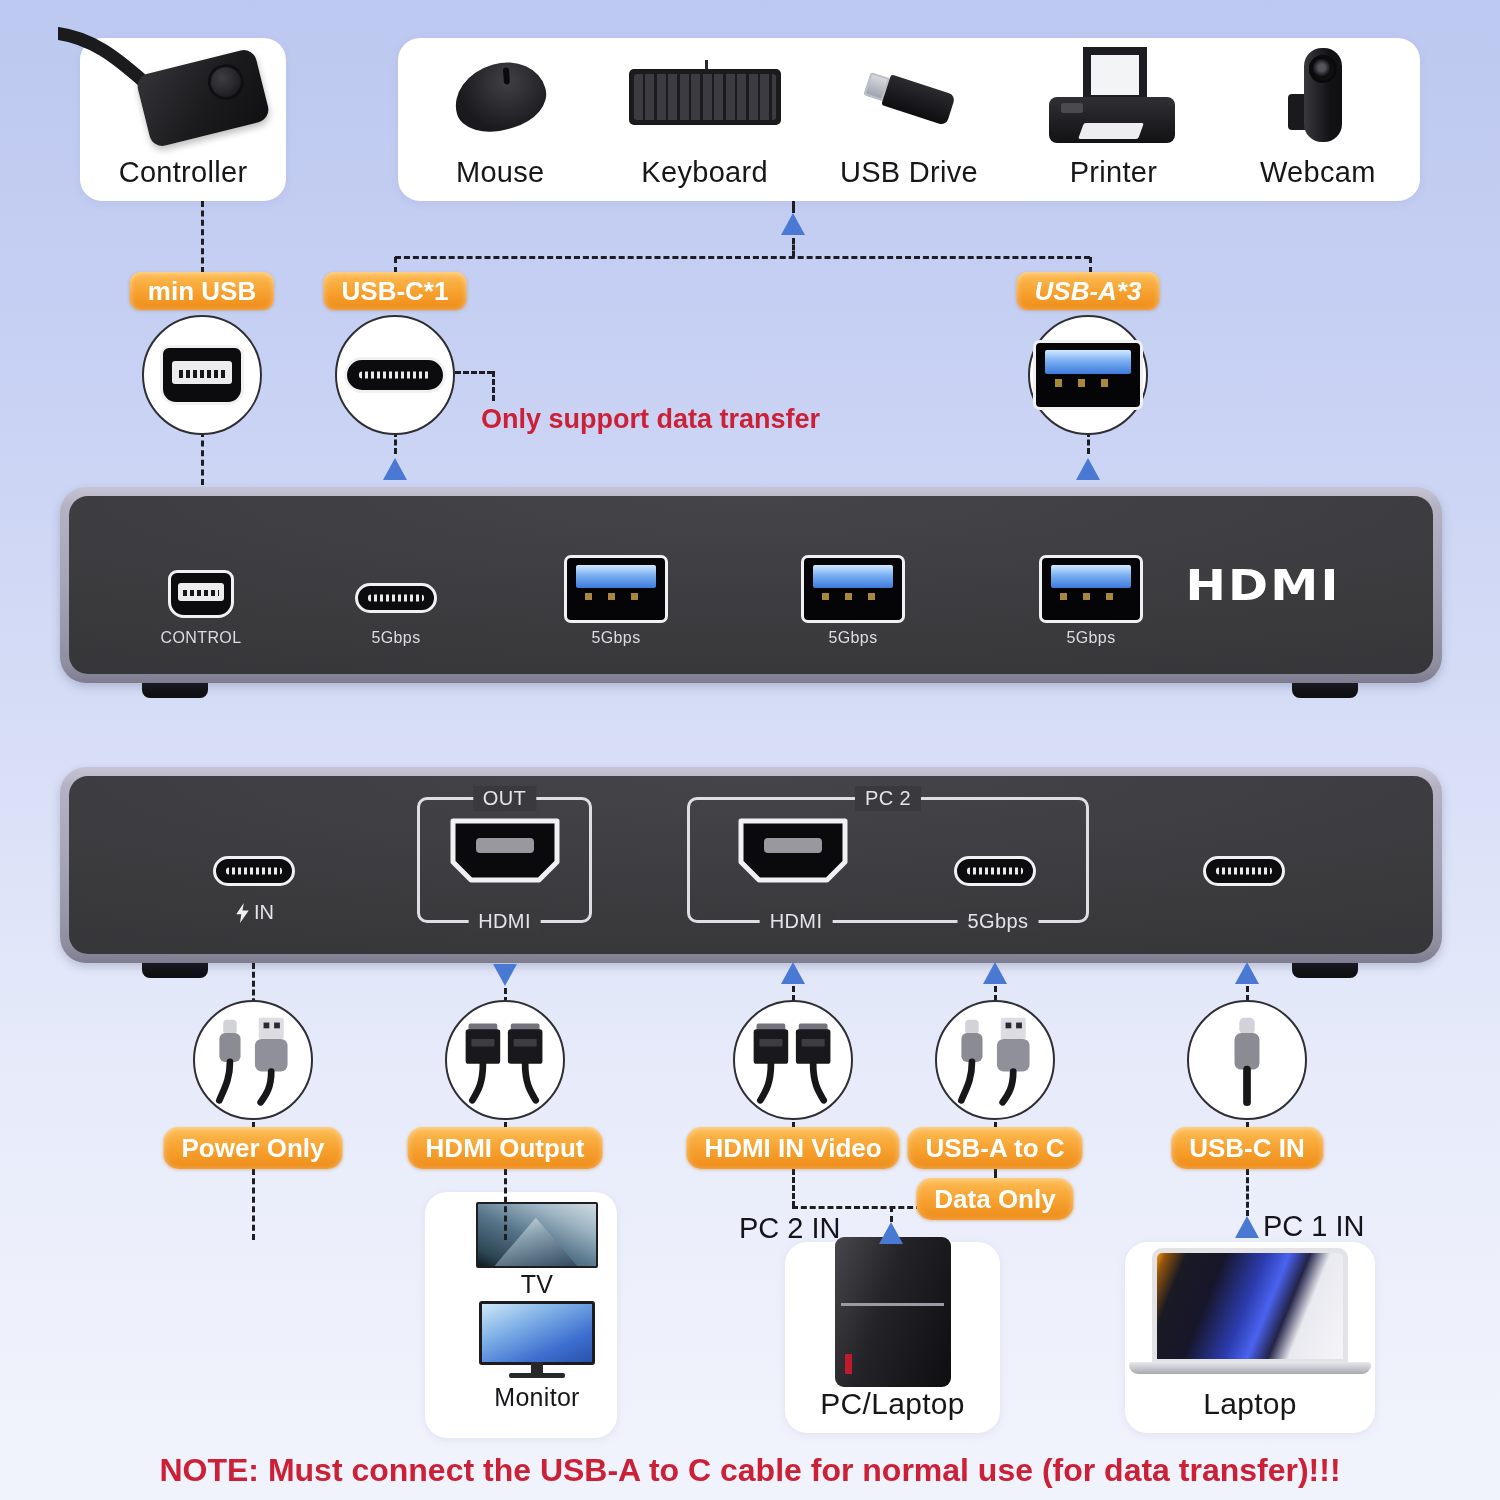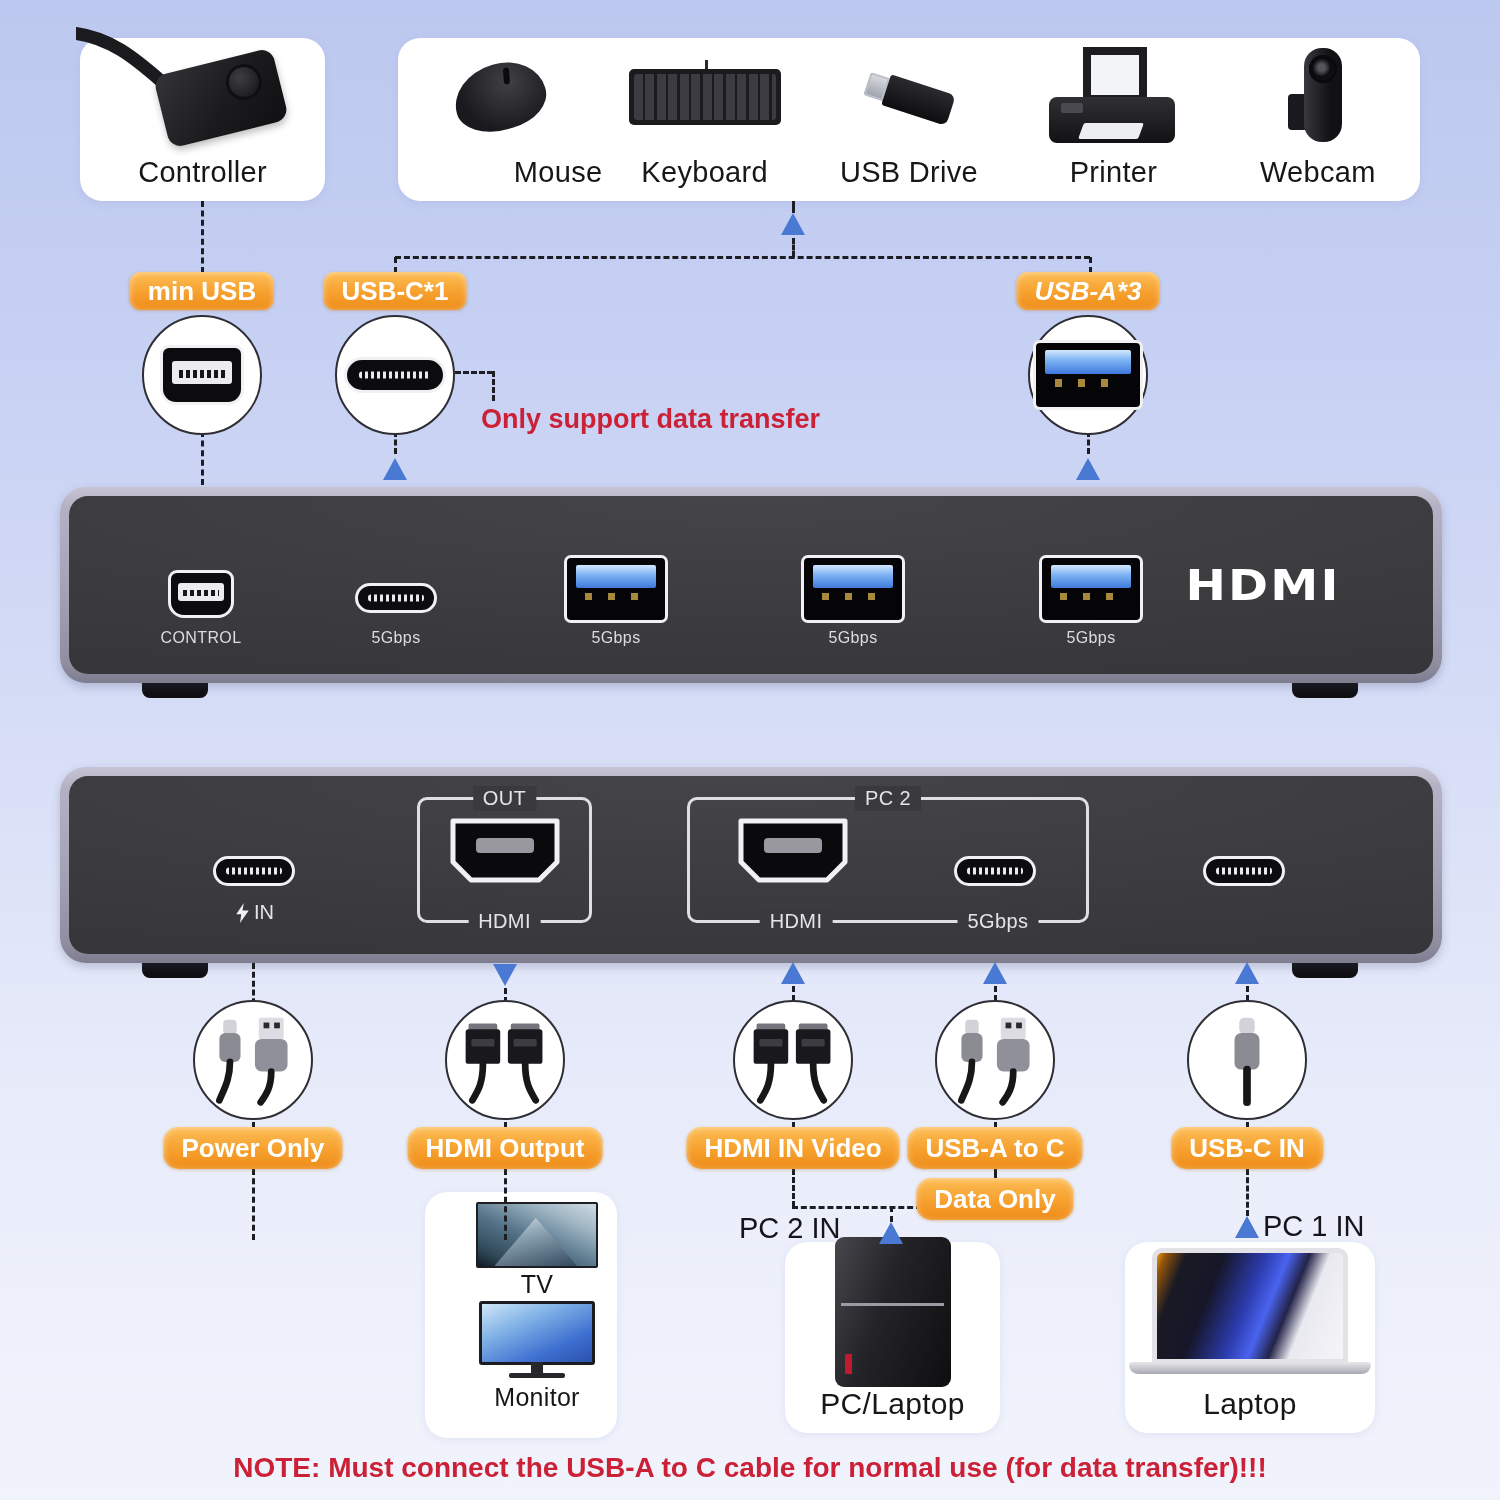--- a/index.html
+++ b/index.html
@@ -107,38 +107,38 @@
   .lap-base{position:absolute;left:0;bottom:8px;width:242px;height:12px;border-radius:4px 4px 12px 12px;
     background:linear-gradient(180deg,#e8e8ec,#a8a8b1);}
   .rednote{position:absolute;color:#cc2036;font-weight:600;}
   .bigtext{position:absolute;color:#14141a;font-size:29px;font-weight:500;white-space:nowrap;z-index:4;}
 </style>
 </head>
 <body>
 
 <div class="stage">
 
-  <div class="card" style="left:80px;top:38px;width:245px;height:163px;">
+  <div class="card" style="left:80px;top:38px;width:206px;height:163px;">
     <div class="col">
       <div class="iconbox">
         <div class="g-controller">
           <svg class="ctl-cable" width="120" height="80">
             <path d="M-4,6 C38,10 66,38 92,60" stroke="#1b1b1e" stroke-width="13" fill="none" stroke-linecap="round"></path>
           </svg>
           <div class="ctl-body">
               <div class="ctl-btn"></div>
             </div>
         </div>
       </div>
       <div class="card-label">Controller</div>
     </div>
   </div>
 
   <div class="card" style="left:398px;top:38px;width:1022px;height:163px;display:flex;">
-    <div class="col" style="flex:1;align-items:flex-end;">
+    <div class="col" style="flex:1;">
       <div class="iconbox">
           <div class="g-mouse"></div>
         </div>
       <div class="card-label">Mouse</div>
     </div>
     <div class="col" style="flex:1;">
       <div class="iconbox">
           <div class="g-keyboard"></div>
         </div>
       <div class="card-label">Keyboard</div>
@@ -400,15 +400,15 @@
 
   <div class="card" style="left:785px;top:1242px;width:215px;height:191px;">
     <div class="col">
       <div class="iconbox">
           <div class="g-pc"></div>
         </div>
       <div class="card-label" style="font-size:30px;">PC/Laptop</div>
     </div>
   </div>
 
-  <div class="rednote" style="left:0;right:0;top:1452px;text-align:center;font-size:28px;">NOTE: Must connect the USB-A to C cable for normal use (for data transfer)!!!</div>
+  <div class="rednote" style="left:0;right:0;top:1452px;text-align:center;font-size:32px;">NOTE: Must connect the USB-A to C cable for normal use (for data transfer)!!!</div>
 
 </div>
 
 </body></html>

